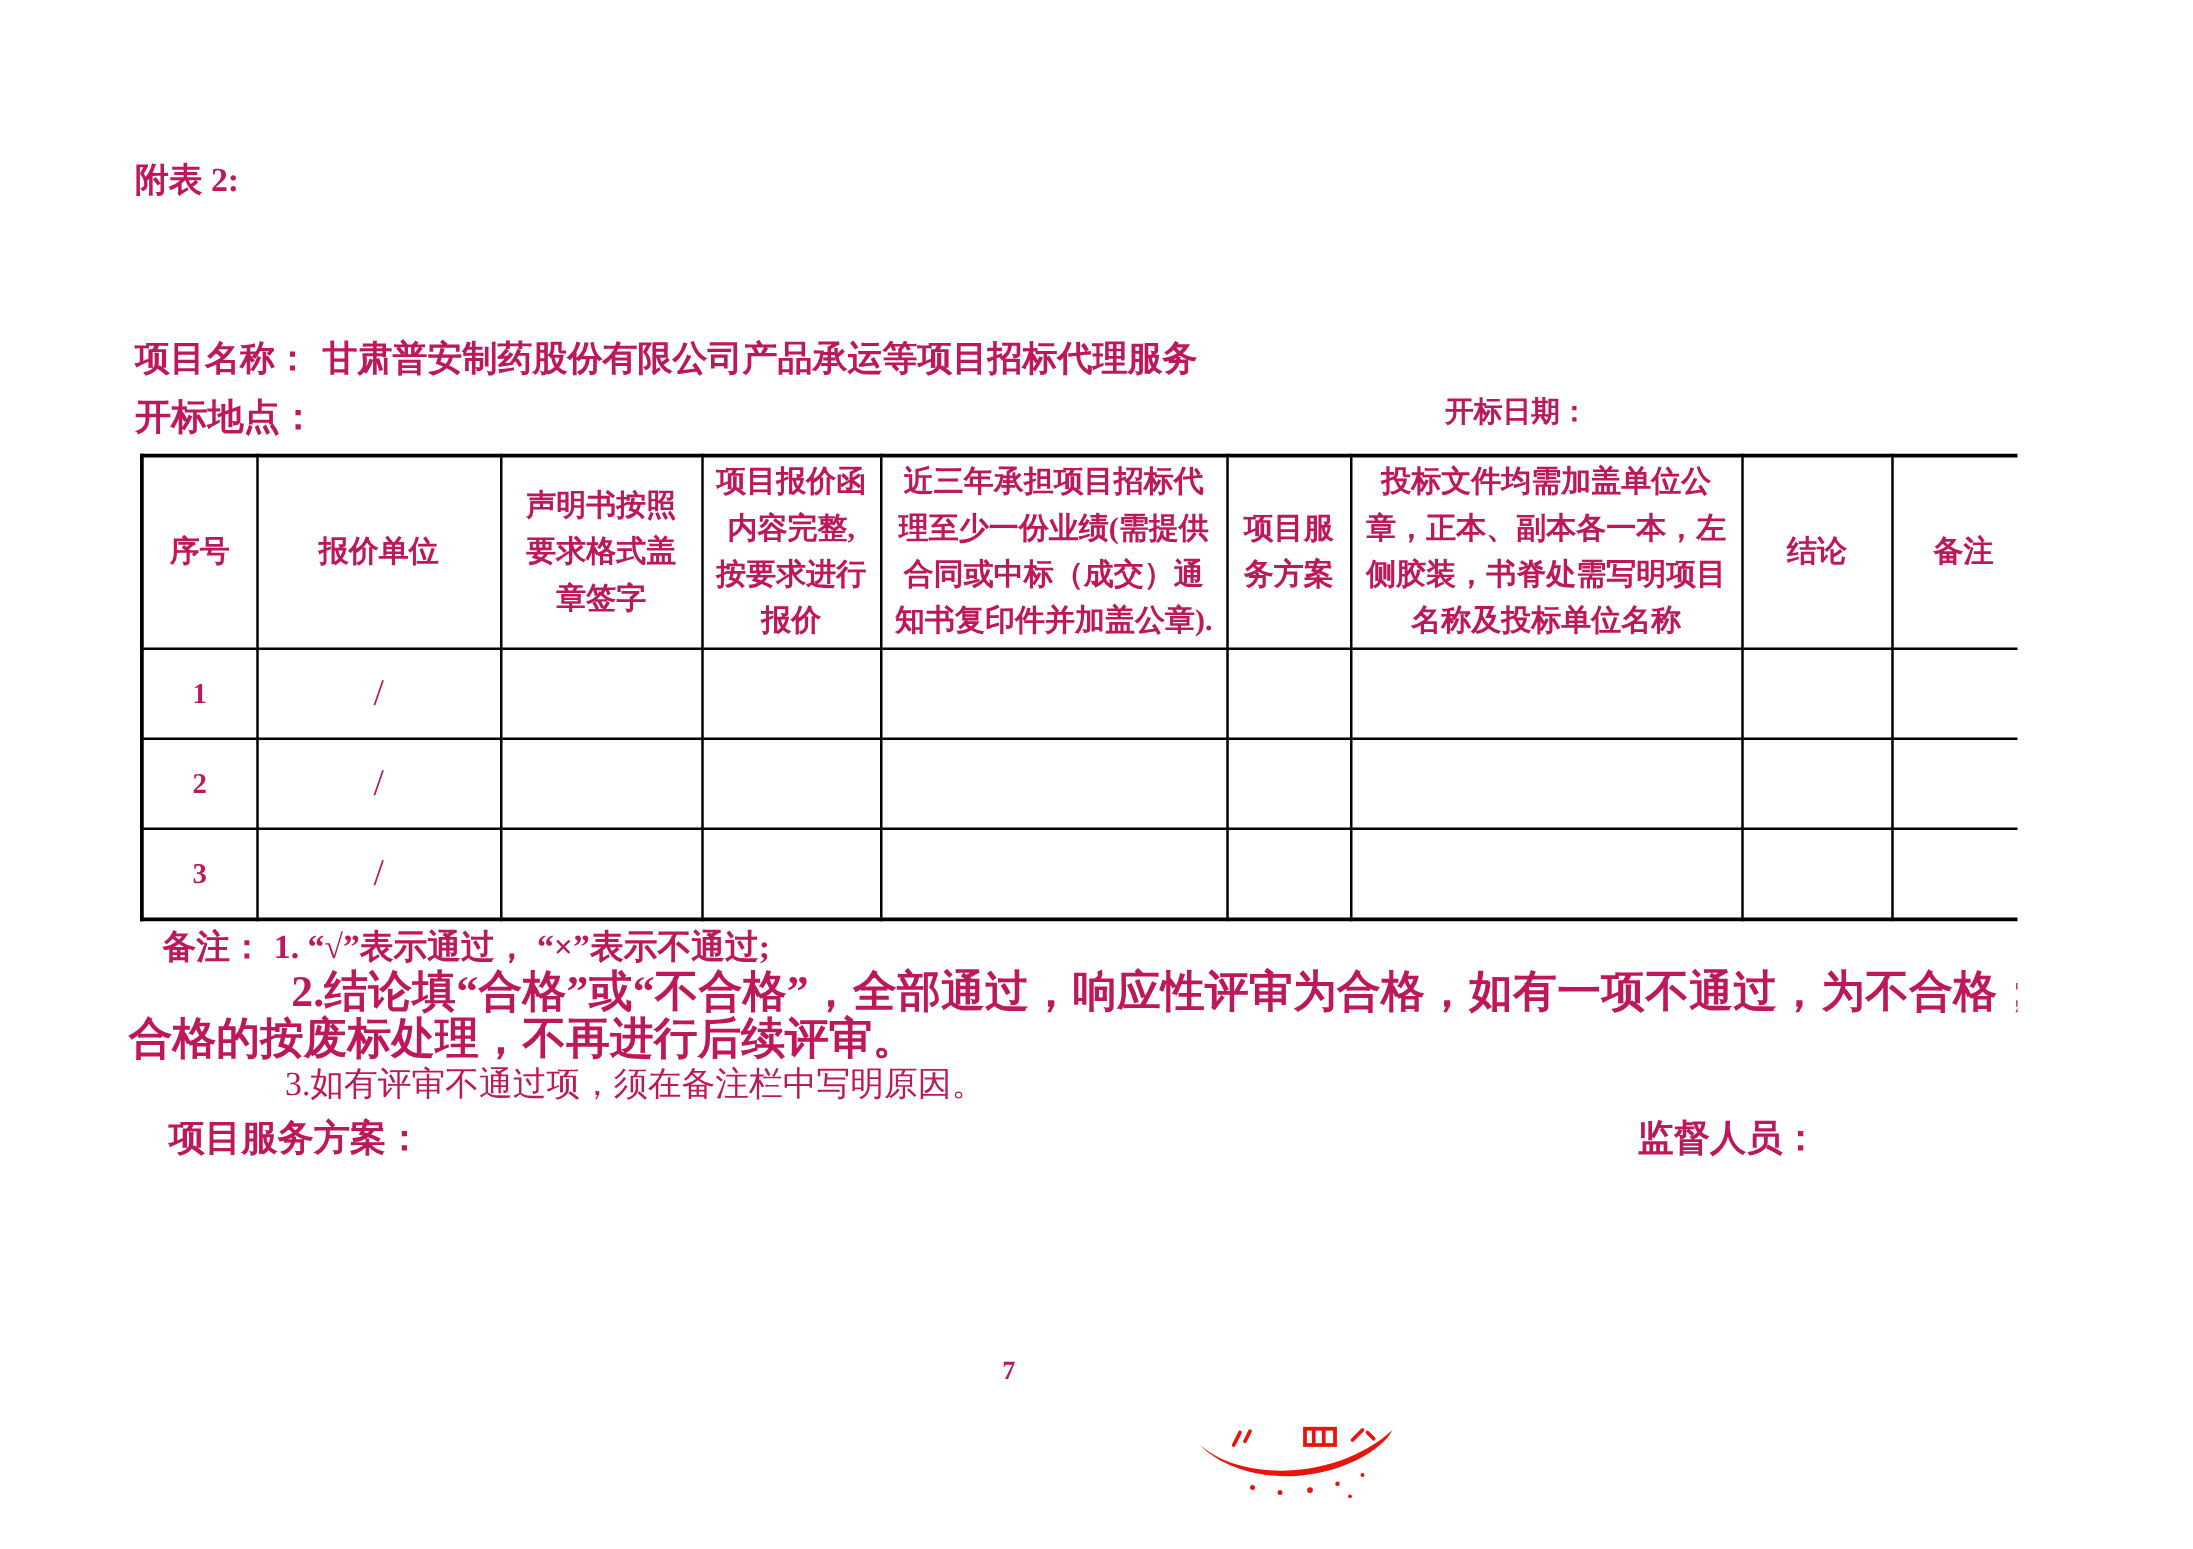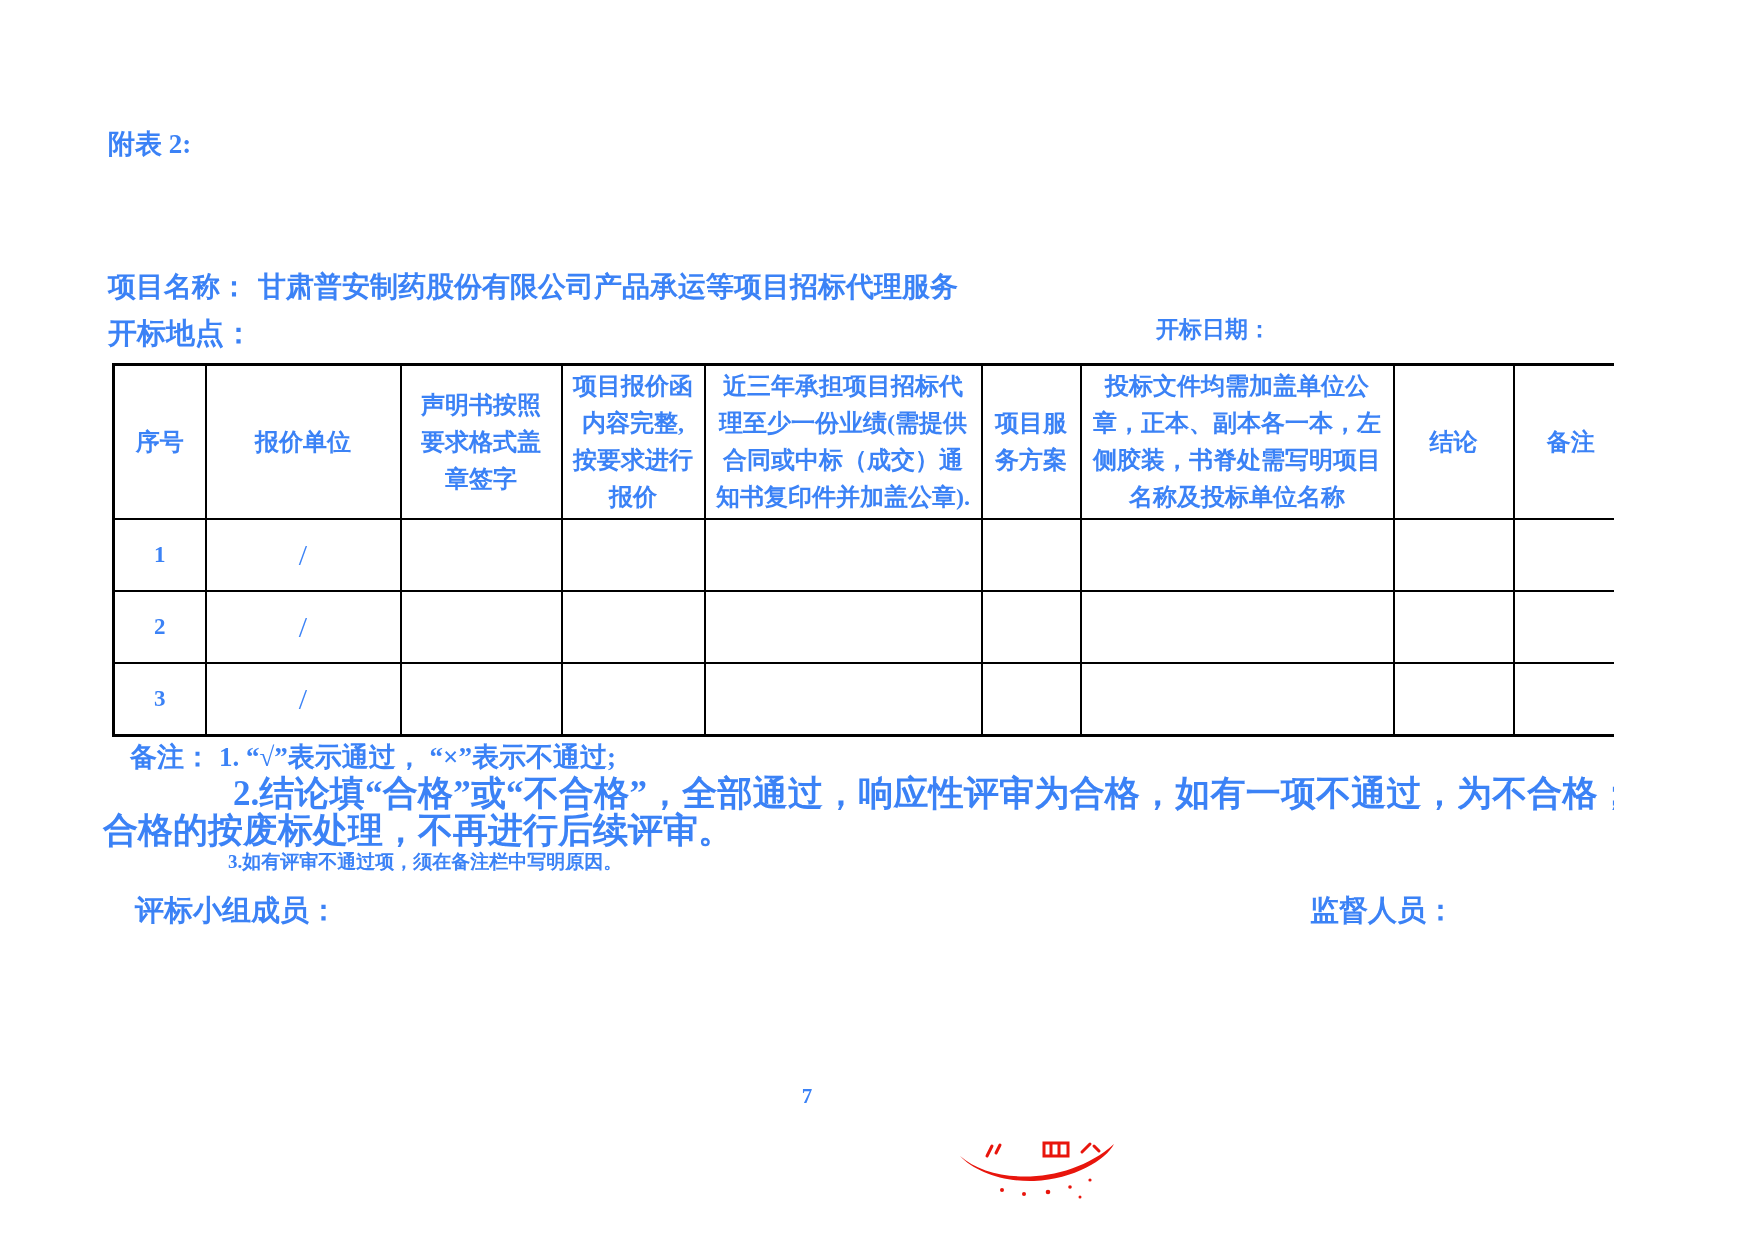--- a/index.html
+++ b/index.html
@@ -1,18 +1,18 @@
 <!DOCTYPE html>
 <html><head>
 <meta charset="utf-8">
 <style>
   html,body { margin:0; padding:0; background:#fff; }
   .page {
     position:relative; width:1614px; height:1239px; background:#ffffff;
-    font-family:"Liberation Serif","DejaVu Serif",serif; color:#3b82f6;
+    font-family:"Liberation Serif","DejaVu Serif",serif; color:#be185d;
     overflow:hidden;
   }
   .appendix { position:absolute; left:108px; top:126px; font-size:27px; font-weight:700; }
   .title {
     position:absolute; left:0; top:176px; width:100%; margin:0;
     text-align:center; font-size:48px; font-weight:700; letter-spacing:3px;
     font-family:"Liberation Sans","DejaVu Sans",sans-serif;
   }
   .project-line { position:absolute; left:108px; top:268px; font-size:28px; font-weight:700; white-space:nowrap; }
   .project-line .label { margin-right:10px;margin-top:12px; }
@@ -33,21 +33,21 @@
   .review-table td.seq   { font-size:23px; font-weight:700; }
   .review-table td.slash { font-size:30px; font-weight:400; }
 
   .note-1 { position:absolute; left:130px; top:739px; font-size:27px; font-weight:700; white-space:nowrap; }
   .note-1 .note-label { margin-right:8px; }
   .note-2 {
     position:absolute; left:103px; top:776px; width:1565px;
     font-size:35px; font-weight:700; line-height:36.5px; text-indent:130px;
     text-align:justify;
   }
-  .note-3 { position:absolute; left:228px; top:849px; font-size:19px; font-weight:700; white-space:nowrap; }
+  .note-3 { position:absolute; left:228px; top:849px; font-size:27px; font-weight:400; white-space:nowrap; }
 
   .team-label { position:absolute; left:135px; top:891px; font-size:29px; font-weight:700; }
   .supervisor-label { position:absolute; left:1310px; top:891px; font-size:29px; font-weight:700; }
 
   .page-number { position:absolute; left:0; top:1084px; width:100%; text-align:center; font-size:21px; font-weight:700; }
 
   .stamp { position:absolute; left:952px; top:1140px; width:170px; height:62px; }
 </style>
 </head>
 <body>
@@ -125,21 +125,21 @@
       </tr>
     </tbody>
   </table>
 
   <div class="note-1">
     <span class="note-label">备注：</span><span>1. “√”表示通过， “×”表示不通过;</span>
   </div>
   <div class="note-2">2.结论填“合格”或“不合格”，全部通过，响应性评审为合格，如有一项不通过，为不合格；不合格的按废标处理，不再进行后续评审。</div>
   <div class="note-3">3.如有评审不通过项，须在备注栏中写明原因。</div>
 
-  <div class="team-label">评标小组成员：</div>
+  <div class="team-label">项目服务方案：</div>
   <div class="supervisor-label">监督人员：</div>
 
   <div class="page-number">7</div>
 
   <svg class="stamp" viewBox="0 0 170 62" xmlns="http://www.w3.org/2000/svg" aria-hidden="true">
 
     <path d="M8,16 C42,46 118,44 162,4 C154,20 122,39 82,41 C50,42 22,31 8,16 Z" fill="#e8150c"></path>
 
     <path d="M40,6 l-5,10 M48,5 l-4,8" stroke="#e8150c" stroke-width="3" stroke-linecap="round" fill="none"></path>
     <rect x="92" y="3" width="24" height="13" fill="none" stroke="#e8150c" stroke-width="3"></rect>

